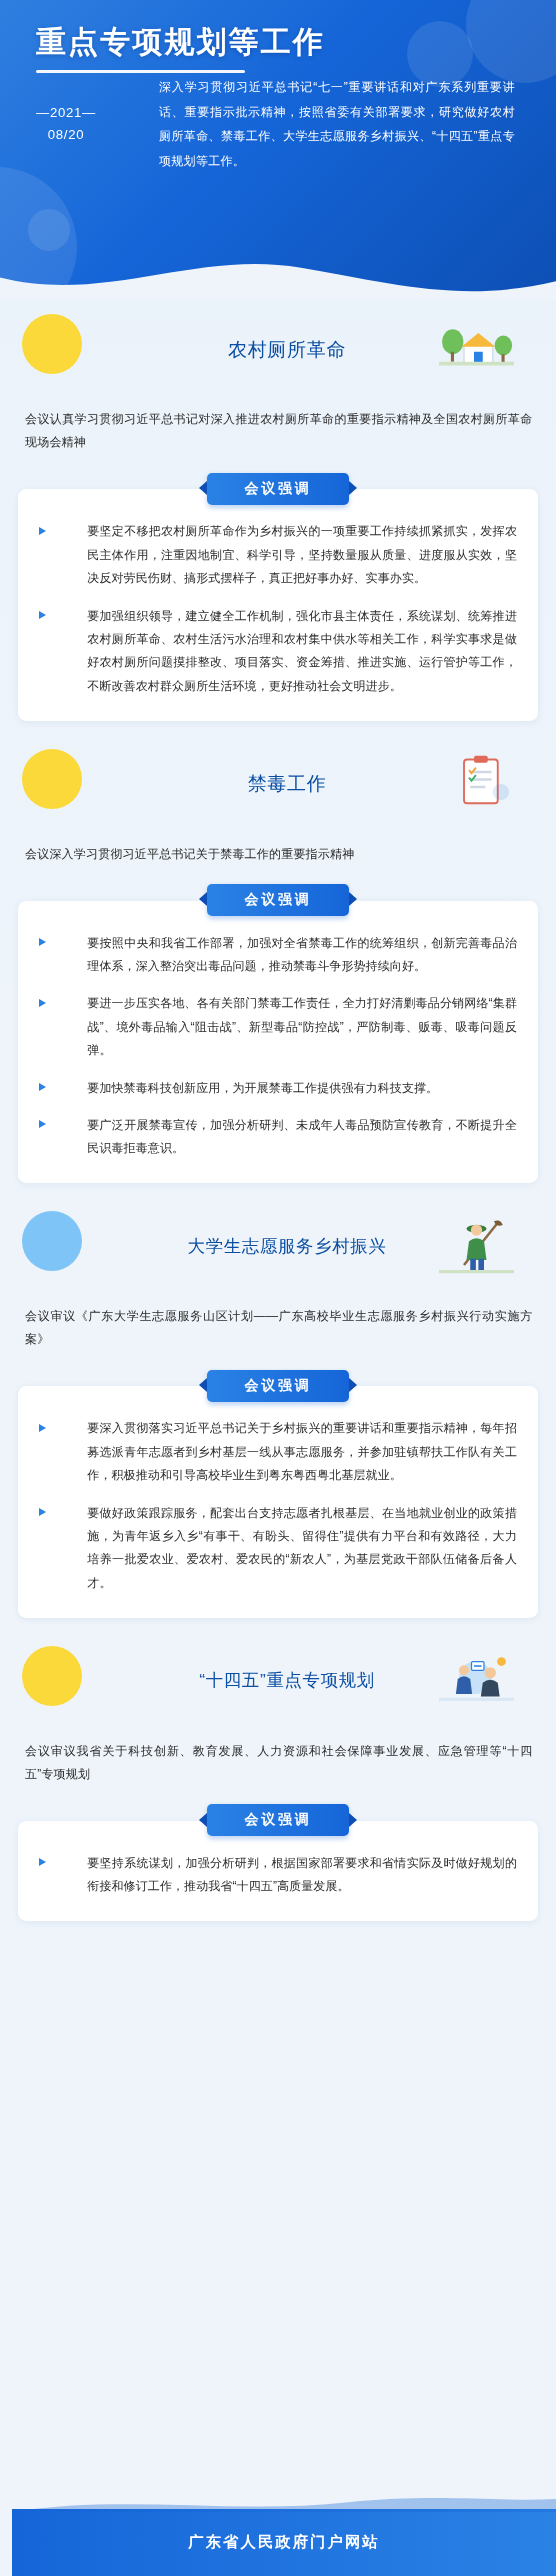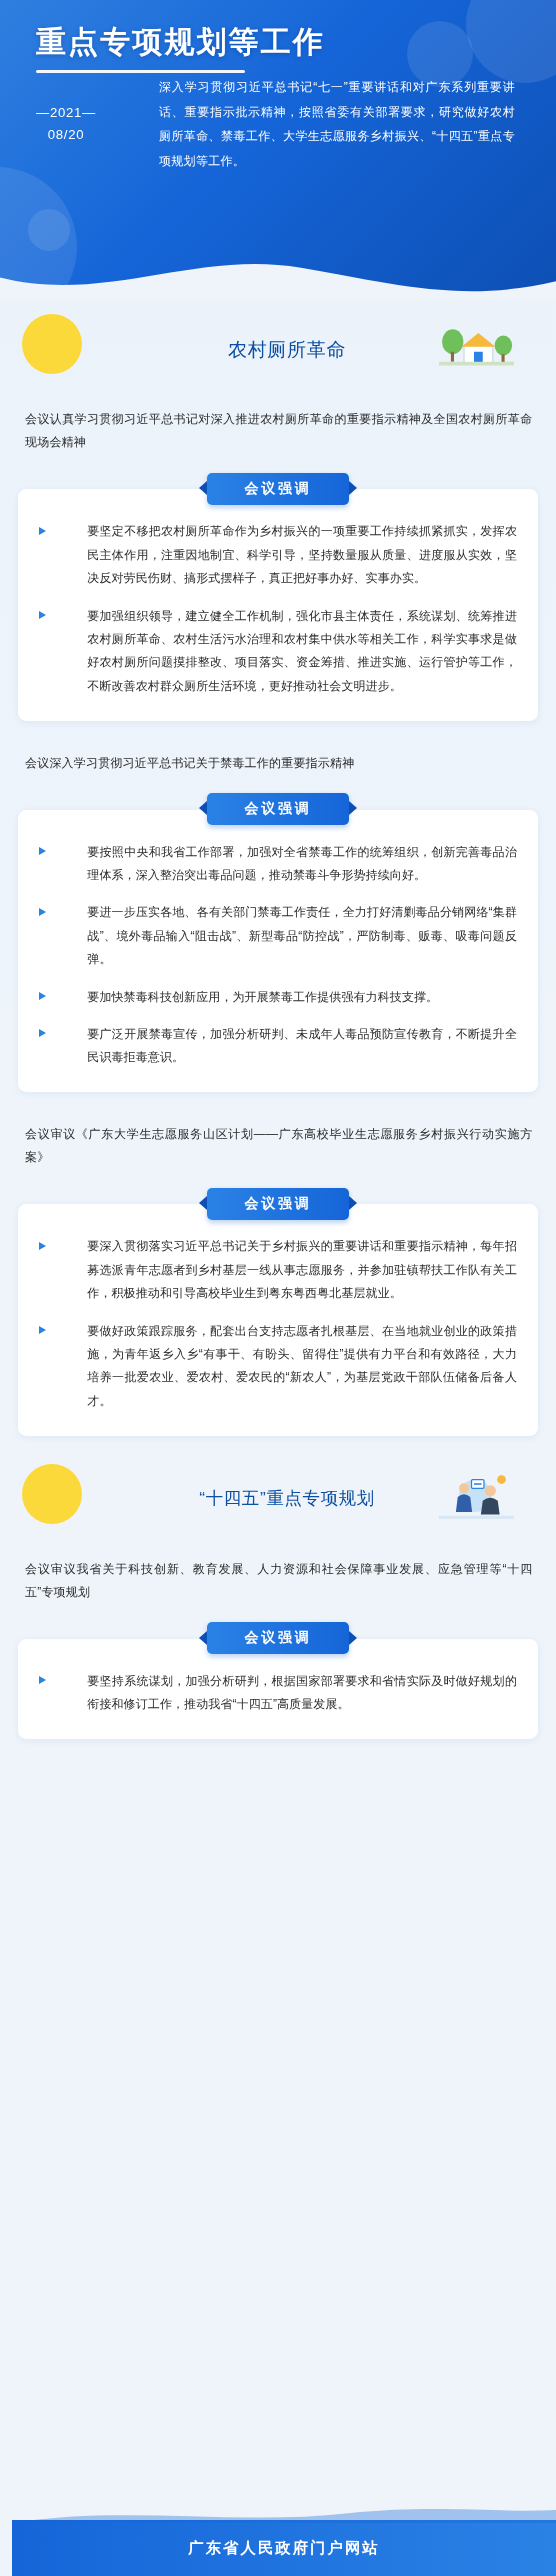--- a/index.html
+++ b/index.html
@@ -199,21 +199,21 @@
     line-height: 1.95;
     color: #2b2b2b;
     letter-spacing: 0.1px;
     text-align: justify;
   }
 
   
   .footer {
     position: absolute;
     left: 12px; right: 0; bottom: 0;
-    height: 56px;
+    height: 67px;
     background: linear-gradient(90deg, #1565d8 0%, #2b82e5 100%);
     display: flex;
     align-items: center;
     justify-content: center;
   }
   .footer-text {
     color: #ffffff;
     font-size: 15.3px;
     font-weight: bold;
     letter-spacing: 2.1px;
@@ -280,20 +280,34 @@
         </div>
         <div class="bullet">
           <div class="tri"></div>
           <div class="btext">要加强组织领导，建立健全工作机制，强化市县主体责任，系统谋划、统筹推进农村厕所革命、农村生活污水治理和农村集中供水等相关工作，科学实事求是做好农村厕所问题摸排整改、项目落实、资金筹措、推进实施、运行管护等工作，不断改善农村群众厕所生活环境，更好推动社会文明进步。</div>
         </div>
       </div>
     </div>
   </div>
 
   <div class="section" style="margin-top:31px;">
+    <div class="sec-head">
+      <div class="sec-blob"></div>
+      <div class="sec-title">禁毒工作</div>
+      <svg class="sec-icon" viewBox="0 0 120 100">
+        <rect x="40" y="14" width="54" height="70" rx="5" fill="#ffffff" stroke="#e06a5a" stroke-width="3"></rect>
+        <rect x="56" y="8" width="22" height="11" rx="3" fill="#e06a5a"></rect>
+        <rect x="50" y="32" width="34" height="4" fill="#cfd8e3"></rect>
+        <rect x="50" y="44" width="34" height="4" fill="#cfd8e3"></rect>
+        <rect x="50" y="56" width="24" height="4" fill="#cfd8e3"></rect>
+        <path d="M48,31 l4,5 l7,-9" stroke="#f0a33a" stroke-width="3" fill="none"></path>
+        <path d="M48,43 l4,5 l7,-9" stroke="#3fb06a" stroke-width="3" fill="none"></path>
+        <circle cx="99" cy="66" r="13" fill="#2b82e5" opacity=".15"></circle>
+      </svg>
+    </div>
     <div class="sec-desc">会议深入学习贯彻习近平总书记关于禁毒工作的重要指示精神</div>
 
     <div class="card-wrap">
       <div class="banner">会议强调</div>
       <div class="card">
         <div class="bullet">
           <div class="tri"></div>
           <div class="btext">要按照中央和我省工作部署，加强对全省禁毒工作的统筹组织，创新完善毒品治理体系，深入整治突出毒品问题，推动禁毒斗争形势持续向好。</div>
         </div>
         <div class="bullet">
@@ -306,20 +320,34 @@
         </div>
         <div class="bullet">
           <div class="tri"></div>
           <div class="btext">要广泛开展禁毒宣传，加强分析研判、未成年人毒品预防宣传教育，不断提升全民识毒拒毒意识。</div>
         </div>
       </div>
     </div>
   </div>
 
   <div class="section" style="margin-top:31px;">
+    <div class="sec-head">
+      <div class="sec-blob blue"></div>
+      <div class="sec-title small">大学生志愿服务乡村振兴</div>
+      <svg class="sec-icon" viewBox="0 0 120 100">
+        <line x1="40" y1="82" x2="96" y2="12" stroke="#8a6a45" stroke-width="4"></line>
+        <path d="M88,12 q10,-4 14,6 q-10,4 -14,-6z" fill="#7d5a36"></path>
+        <ellipse cx="60" cy="24" rx="16" ry="6" fill="#3a7d3a"></ellipse>
+        <circle cx="60" cy="26" r="9" fill="#f3c89a"></circle>
+        <path d="M48,44 q12,-10 24,0 l4,30 l-32,0z" fill="#3f8f4a"></path>
+        <rect x="50" y="72" width="9" height="18" fill="#2f5fa8"></rect>
+        <rect x="63" y="72" width="9" height="18" fill="#2f5fa8"></rect>
+        <rect x="0" y="90" width="120" height="5" fill="#cfe3c4"></rect>
+      </svg>
+    </div>
     <div class="sec-desc">会议审议《广东大学生志愿服务山区计划——广东高校毕业生志愿服务乡村振兴行动实施方案》</div>
 
     <div class="card-wrap">
       <div class="banner">会议强调</div>
       <div class="card">
         <div class="bullet">
           <div class="tri"></div>
           <div class="btext">要深入贯彻落实习近平总书记关于乡村振兴的重要讲话和重要指示精神，每年招募选派青年志愿者到乡村基层一线从事志愿服务，并参加驻镇帮扶工作队有关工作，积极推动和引导高校毕业生到粤东粤西粤北基层就业。</div>
         </div>
         <div class="bullet">

